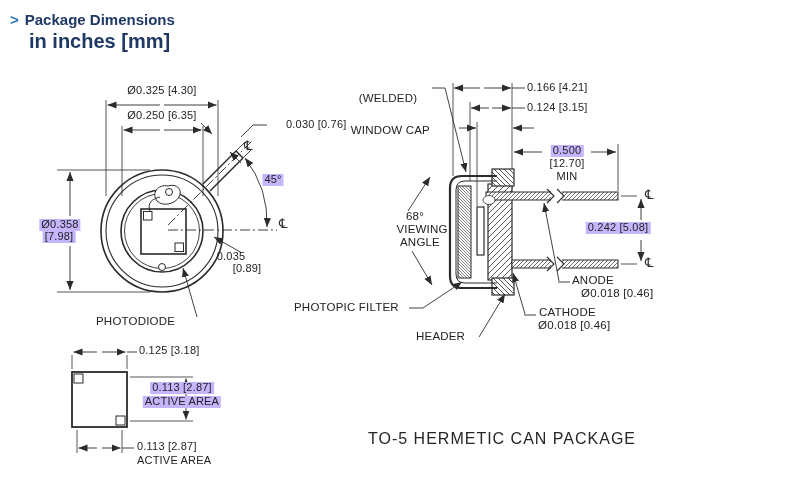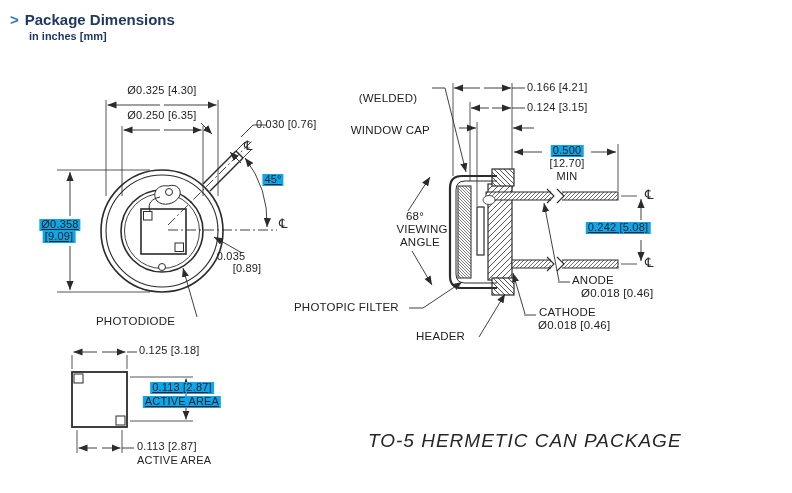--- a/index.html
+++ b/index.html
@@ -3,26 +3,26 @@
 <meta charset="utf-8">
 <style>
   html,body{margin:0;padding:0;background:#fff;}
   #stage{position:relative;width:792px;height:493px;background:#ffffff;overflow:hidden;
          font-family:"Liberation Sans",sans-serif;}
   #stage svg{position:absolute;left:0;top:0;}
   .d{position:absolute;white-space:nowrap;color:#222;font:11px "Liberation Sans",sans-serif;letter-spacing:.2px;line-height:1.05;}
   .l{font-size:11.5px;}
   .c{transform:translateX(-50%);}
   .r{transform:translateX(-100%);margin-top:44px;}
-  .bg{background:#0ea5e9;padding:0 2px;text-decoration:underline;}
+  .bg{background:#c4b5fd;padding:0 2px;}
   .cl{font-size:13px;font-family:"DejaVu Sans","Liberation Sans",sans-serif;color:#2b2b2b;}
   .pgtitle{position:absolute;left:10px;top:11px;font-size:15px;color:#1f3864;font-weight:600;}
   .pgtitle .bullet{color:#2e74b5;margin-right:6px;}
-  .pgsub{position:absolute;left:29px;top:30px;font-size:11px;color:#1f3864;font-weight:600;}
-  .caption{position:absolute;left:368px;top:430px;font-size:19px;color:#262626;letter-spacing:1px;font-style:italic;}
+  .pgsub{position:absolute;left:29px;top:30px;font-size:20px;color:#1f3864;font-weight:600;}
+  .caption{position:absolute;left:368px;top:430px;font-size:16px;color:#262626;letter-spacing:1px;}
 </style>
 </head>
 <body>
 
 <div id="stage">
 
 <svg width="792" height="493" viewBox="0 0 792 493">
   <defs>
     <marker id="ar" viewBox="0 0 10 8" refX="10" refY="4" markerWidth="10" markerHeight="8" orient="auto-start-reverse">
       <path d="M0,0 L10,4 L0,8 Z" fill="#2b2b2b"></path>
@@ -178,22 +178,22 @@
 </svg>
 
   <div class="pgtitle">
     <span class="bullet">&gt;</span><span>Package Dimensions</span>
   </div>
   <div class="pgsub">in inches [mm]</div>
 
   <span class="d c" style="left:162px;top:85px">Ø0.325 [4.30]</span>
   <span class="d c" style="left:162px;top:110px">Ø0.250 [6.35]</span>
   <span class="d c bg" style="left:60px;top:219px">Ø0.358</span>
-  <span class="d c bg" style="left:59px;top:231px">[9.09]</span>
-  <span class="d" style="left:256px;top:119px">0.030 [0.76]</span>
+  <span class="d c bg" style="left:59px;top:231px">[7.98]</span>
+  <span class="d" style="left:286px;top:119px">0.030 [0.76]</span>
   <span class="d c bg" style="left:273px;top:174px">45°</span>
   <span class="d c" style="left:231px;top:251px">0.035</span>
   <span class="d c" style="left:247px;top:263px">[0.89]</span>
   <span class="d l" style="left:96px;top:315px">PHOTODIODE</span>
   <span class="cl" style="position:absolute;left:244px;top:138px">℄</span>
   <span class="cl" style="position:absolute;left:279px;top:216px">℄</span>
 
   <span class="d l r" style="left:430px;top:80px">WINDOW CAP</span>
   <span class="d l c" style="left:388px;top:92px">(WELDED)</span>
   <span class="d" style="left:527px;top:82px">0.166 [4.21]</span>

